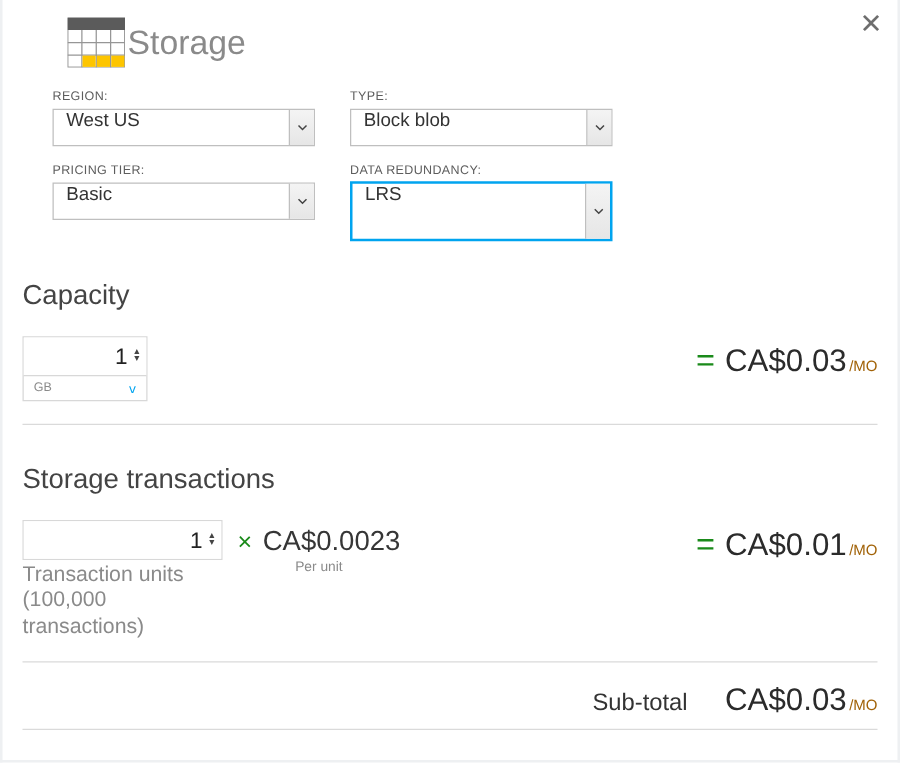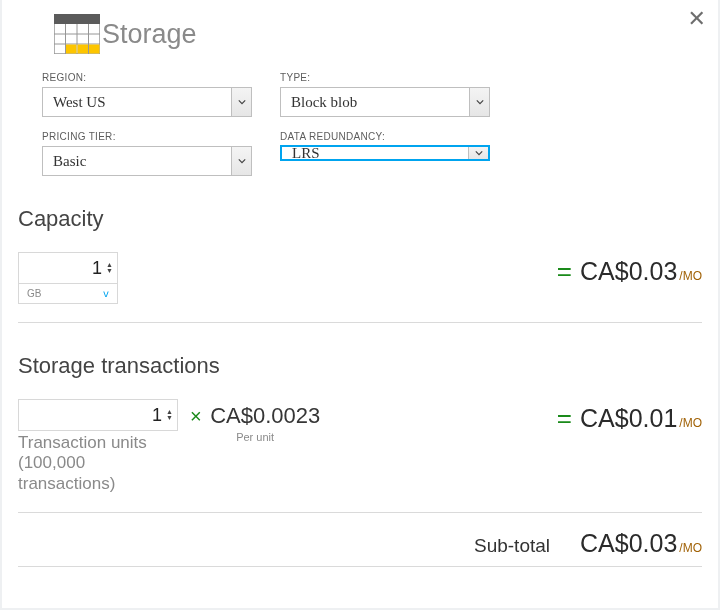--- a/index.html
+++ b/index.html
@@ -51,24 +51,23 @@
       margin-bottom: 4px;
       font-weight: 500;
     }
     .select {
       position: relative;
       width: 210px;
       border: 1px solid #bfbfbf;
       background: #fff;
       height: 30px;
       display: flex;
-      align-items: center;
-      font-family: Liberation Serif, serif;
-    }
-    .select.active { border: 2px solid #00a4ef; height: 16px; margin-top:-1px; }
+      align-items: flex-start;
+    }
+    .select.active { border: 2px solid #00a4ef; height: 48px; margin-top:-1px; }
     .select-text {
       flex: 1;
       padding: 0 10px;
       font-size: 15px;
       color: #333;
     }
     .select-btn {
       width: 20px;
       height: 100%;
       border-left: 1px solid #bfbfbf;

